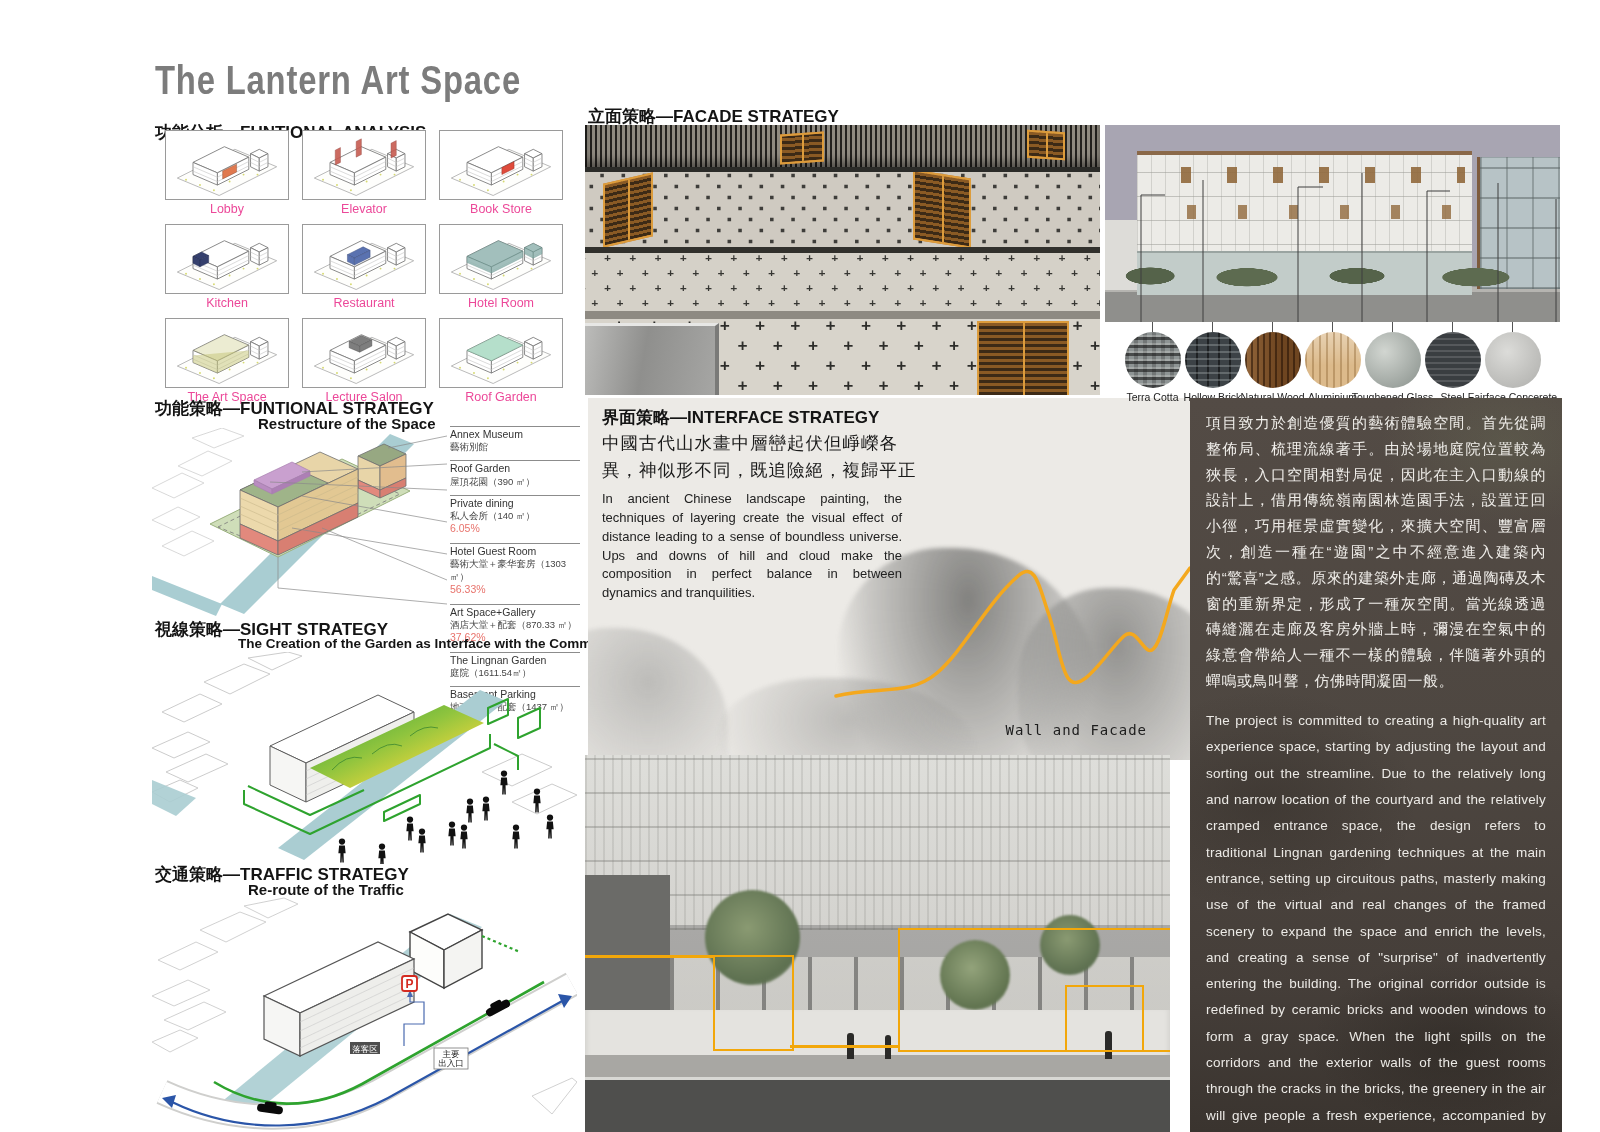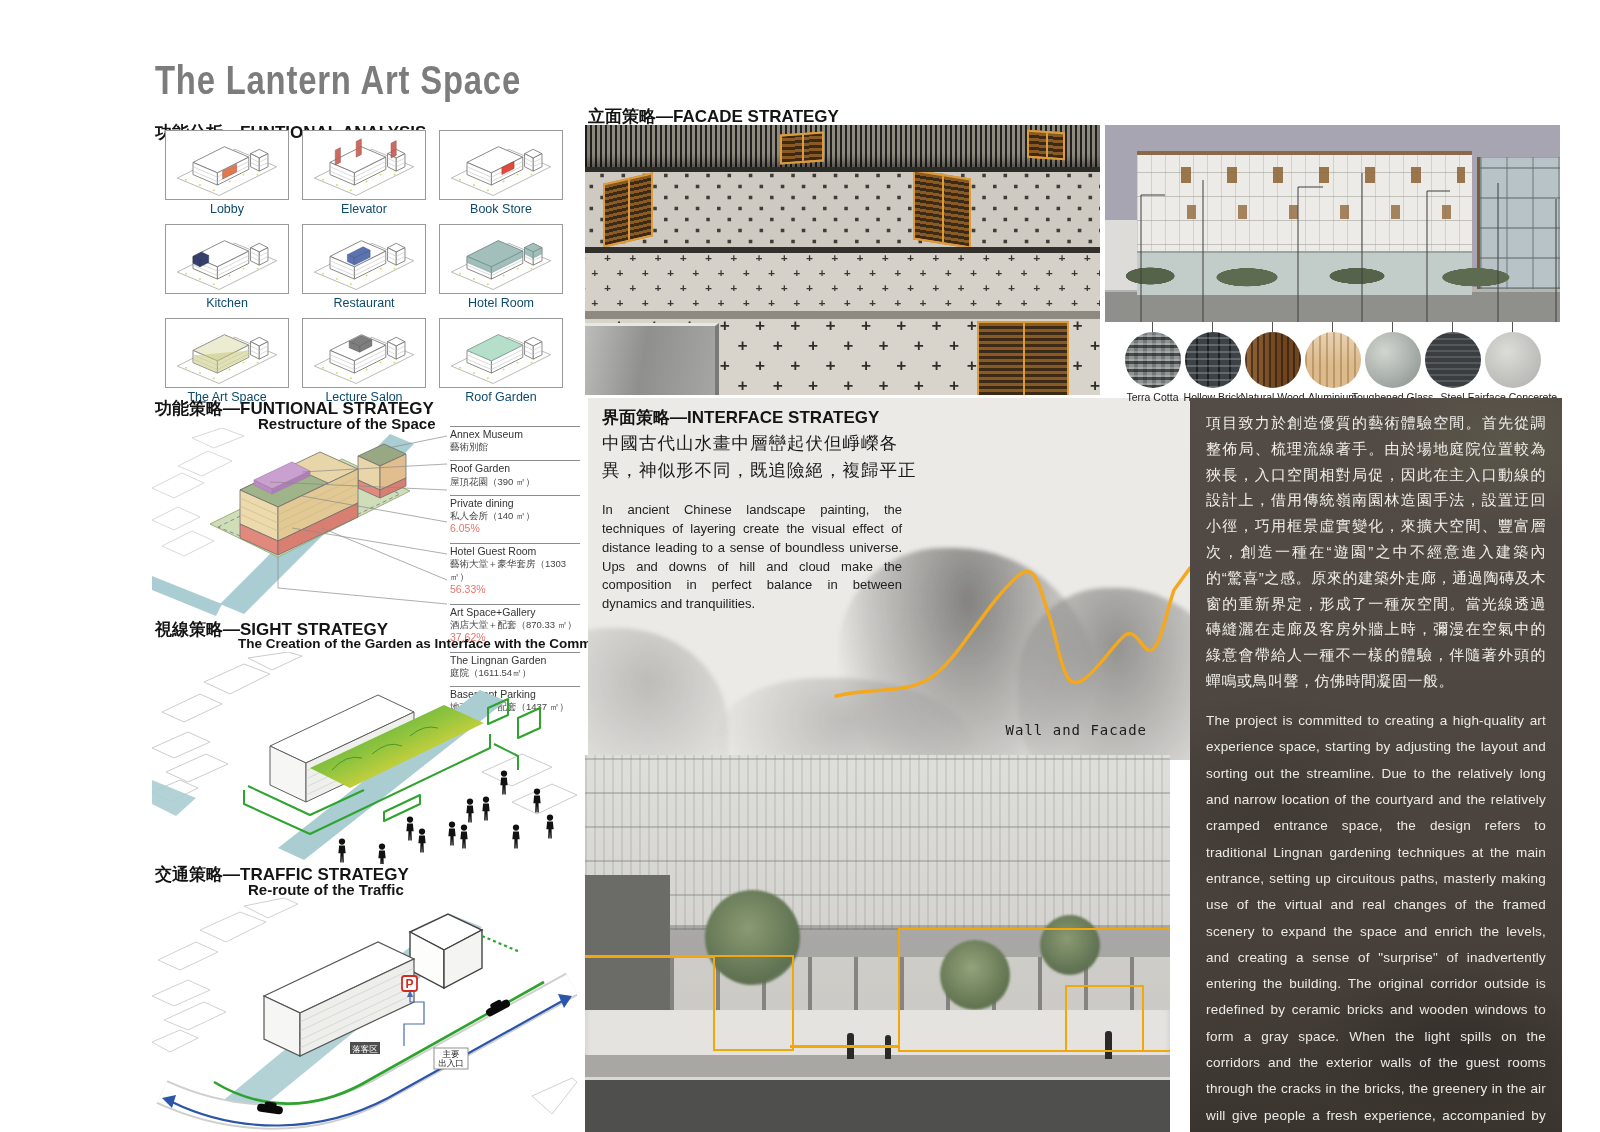--- a/index.html
+++ b/index.html
@@ -8,21 +8,21 @@
   .abs{position:absolute;}
   
   .page-title{font-size:40px;font-weight:bold;color:#7c7c7c;letter-spacing:1px;
               transform:scaleX(.82);transform-origin:left top;white-space:nowrap;}
   .hdr{font-size:17px;font-weight:600;color:#141414;white-space:nowrap;}
   .sub{font-size:15px;font-weight:600;color:#141414;white-space:nowrap;}
   
   .fa-grid{display:grid;grid-template-columns:repeat(3,124px);grid-column-gap:13px;grid-row-gap:4px;}
   .fa-card{width:124px;}
   .fa-card .img{width:122px;height:68px;border:1px solid #9a9a9a;background:#fff;}
-  .fa-card .cap{text-align:center;font-size:12.5px;color:#0c4a6e;padding:2px 0 4px;}
+  .fa-card .cap{text-align:center;font-size:12.5px;color:#ec4899;padding:2px 0 4px;}
   
   .ann{width:130px;}
   .ann-item{margin-bottom:7px;border-top:1px solid #8c8c8c;padding-top:1px;}
   .ann-en{font-size:10.5px;color:#333;line-height:1.25;}
   .ann-zh{font-size:9.5px;color:#444;line-height:1.3;}
   .ann-pct{font-size:10.5px;color:#e8736c;line-height:1.3;}
   
   .facade{width:515px;height:270px;overflow:hidden;background:#d5d1c8;}
   .band{position:absolute;left:0;width:515px;overflow:hidden;}
   .tex{position:absolute;left:-6px;top:-3px;width:540px;color:#1b1b19;white-space:pre;
@@ -696,21 +696,21 @@
     <div class="ink" style="left:250px;top:150px;width:260px;height:260px;background:radial-gradient(ellipse at 50% 20%,rgba(95,95,93,.75),rgba(140,140,138,.35) 55%,transparent 75%);"></div>
     <div class="ink" style="left:430px;top:190px;width:220px;height:230px;background:radial-gradient(ellipse at 45% 25%,rgba(110,110,108,.7),rgba(150,150,148,.3) 60%,transparent 78%);"></div>
     <div class="ink" style="left:-60px;top:230px;width:200px;height:180px;background:radial-gradient(ellipse at 60% 30%,rgba(150,150,148,.55),transparent 75%);"></div>
     <div class="ink" style="left:130px;top:280px;width:260px;height:140px;background:radial-gradient(ellipse at 50% 30%,rgba(130,130,128,.45),transparent 75%);"></div>
     <svg width="602" height="362" style="position:absolute;left:0;top:0;">
       <path d="M248,298 C290,288 322,298 349,275 C376,252 398,206 430,178 C448,162 452,192 461,217 C469,241 472,268 480,280 C493,299 520,252 536,238 C546,229 553,248 560,252 C571,258 578,214 586,192 L602,170" fill="none" stroke="#f4a81d" stroke-width="3.5" stroke-linecap="round"></path>
     </svg>
     <div class="abs hdr" style="left:14px;top:8px;">界面策略—INTERFACE STRATEGY</div>
     <div class="abs zh-big" style="left:14px;top:32px;">中國古代山水畫中層巒起伏但崢嶸各</div>
     <div class="abs zh-big" style="left:14px;top:59px;">異，神似形不同，既追險絕，複歸平正</div>
-    <div class="abs en-body" style="left:14px;top:103px;width:300px;">In ancient Chinese landscape painting, the techniques of layering create the visual effect of distance leading to a sense of boundless universe. Ups and downs of hill and cloud make the composition in perfect balance in between dynamics and tranquilities.</div>
+    <div class="abs en-body" style="left:14px;top:92px;width:300px;">In ancient Chinese landscape painting, the techniques of layering create the visual effect of distance leading to a sense of boundless universe. Ups and downs of hill and cloud make the composition in perfect balance in between dynamics and tranquilities.</div>
     <div class="abs caption-mono" style="right:43px;bottom:22px;">Wall and Facade</div>
   </div>
 
   <div class="abs" style="left:585px;top:755px;width:585px;height:377px;overflow:hidden;background:linear-gradient(#dededa,#d2d1cd 55%,#c5c4c0);" id="bottom-render">
     <div class="abs" style="left:0;top:0;width:585px;height:175px;background:repeating-linear-gradient(90deg,rgba(120,120,115,.18) 0 2px,transparent 2px 9px),repeating-linear-gradient(0deg,rgba(100,100,95,.3) 0 2px,transparent 2px 34px);"></div>
     <div class="abs" style="left:0;top:120px;width:85px;height:200px;background:#6b6b68;"></div>
     <div class="abs" style="left:85px;top:170px;width:500px;height:32px;background:rgba(90,90,88,.35);"></div>
     <div class="abs" style="left:85px;top:202px;width:500px;height:100px;background:repeating-linear-gradient(90deg,rgba(70,70,68,.55) 0 4px,rgba(200,199,194,.5) 4px 46px);"></div>
     <div class="abs" style="left:120px;top:135px;width:95px;height:95px;border-radius:50%;background:radial-gradient(circle at 45% 40%,#8a9a72,#5d7050 70%,transparent 100%);filter:blur(1px);"></div>
     <div class="abs" style="left:355px;top:185px;width:70px;height:70px;border-radius:50%;background:radial-gradient(circle at 45% 40%,#93a37b,#60734f 70%,transparent 100%);filter:blur(1px);"></div>

